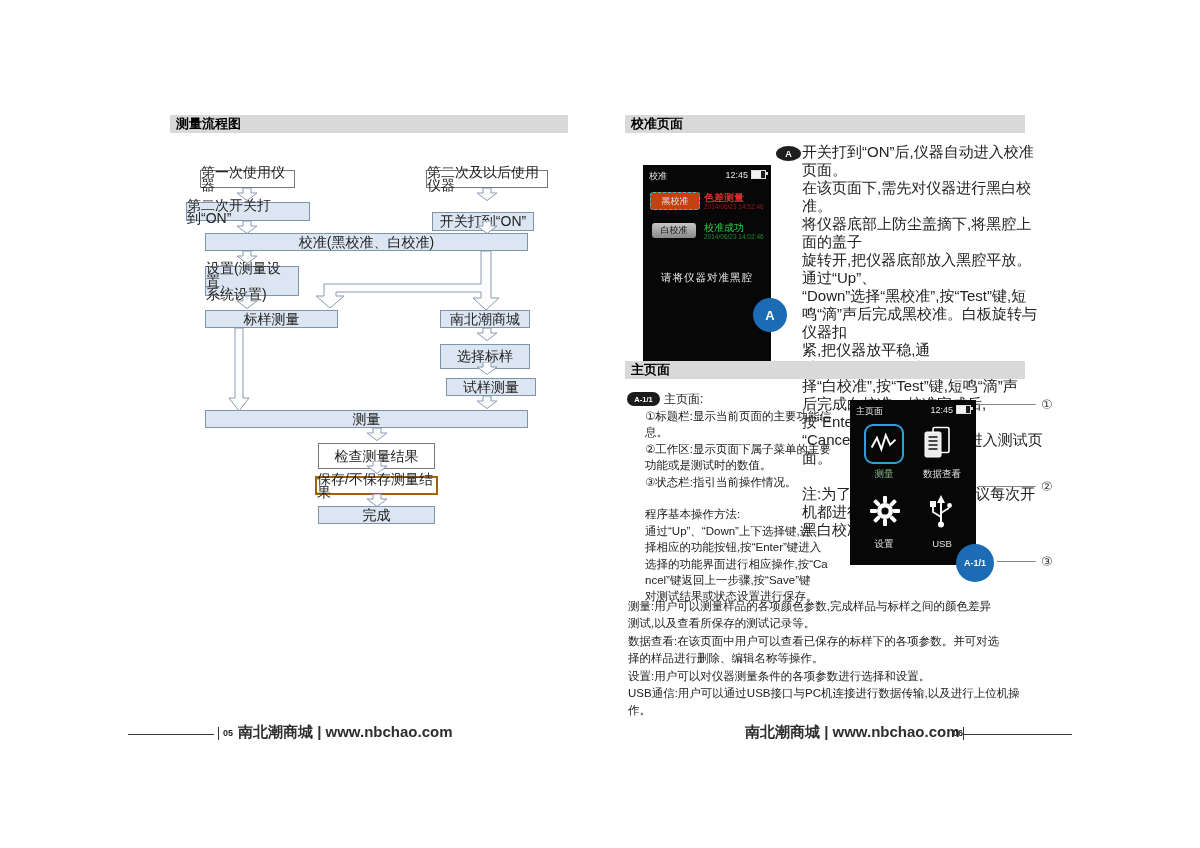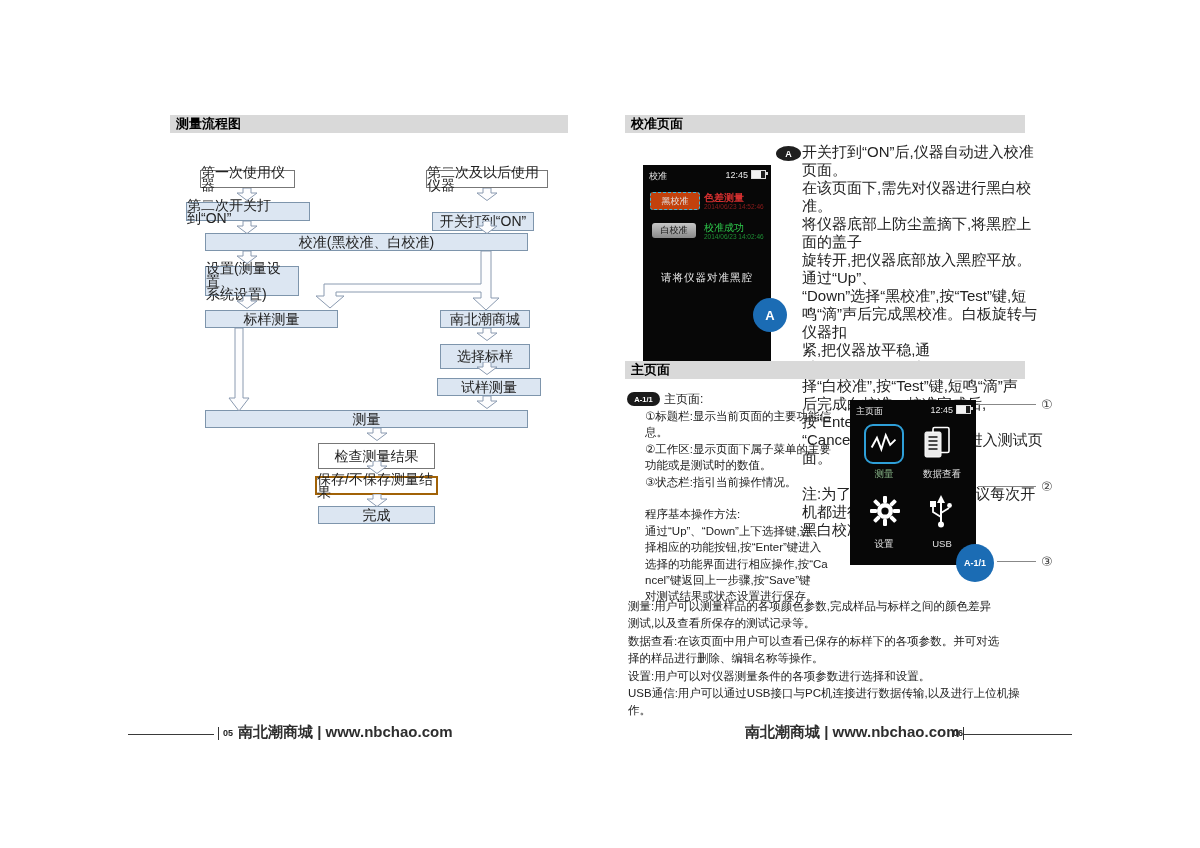--- a/index.html
+++ b/index.html
@@ -39,21 +39,21 @@
   <div class="fbox w" style="left:30px;top:30px;width:95px;height:18px">第一次使用仪器</div>
   <div class="fbox w" style="left:256px;top:30px;width:122px;height:18px">第二次及以后使用仪器</div>
   <div class="fbox" style="left:16px;top:62px;width:124px;height:19px">第二次开关打到“ON”</div>
   <div class="fbox" style="left:262px;top:72px;width:102px;height:19px">开关打到“ON”</div>
   <div class="fbox" style="left:35px;top:93px;width:323px;height:18px">校准(黑校准、白校准)</div>
   <div class="fbox ml" style="left:35px;top:126px;width:94px;height:30px">设置(测量设置、
 系统设置)</div>
   <div class="fbox" style="left:35px;top:170px;width:133px;height:18px">标样测量</div>
   <div class="fbox" style="left:270px;top:170px;width:90px;height:18px">南北潮商城</div>
   <div class="fbox" style="left:270px;top:204px;width:90px;height:25px">选择标样</div>
-  <div class="fbox" style="left:267px;top:238px;width:104px;height:18px">试样测量</div>
+  <div class="fbox" style="left:276px;top:238px;width:90px;height:18px">试样测量</div>
   <div class="fbox" style="left:35px;top:270px;width:323px;height:18px">测量</div>
   <div class="fbox w" style="left:148px;top:303px;width:117px;height:26px">检查测量结果</div>
   <div class="fbox k" style="left:145px;top:336px;width:123px;height:19px">保存/不保存测量结果</div>
   <div class="fbox" style="left:148px;top:366px;width:117px;height:18px">完成</div>
 
   <svg class="arr" style="left:66px;top:48px" width="22" height="13">
       <path d="M7,0 L15,0 L15,5 L21,5 L11,12.5 L1,5 L7,5 Z" fill="#fdfdfe" stroke="#8a9ab0"></path>
     </svg>
   <svg class="arr" style="left:306px;top:48px" width="22" height="13">
       <path d="M7,0 L15,0 L15,5 L21,5 L11,12.5 L1,5 L7,5 Z" fill="#fdfdfe" stroke="#8a9ab0"></path>

